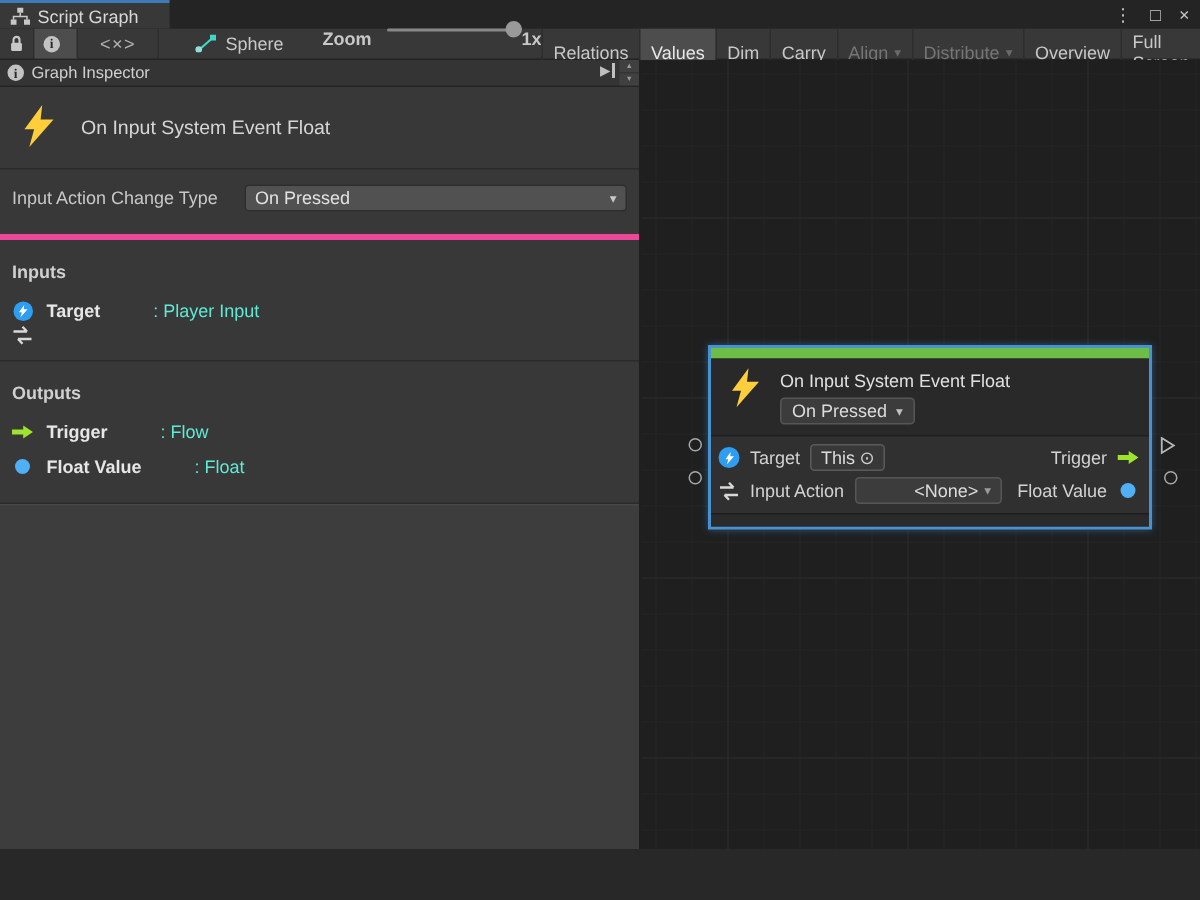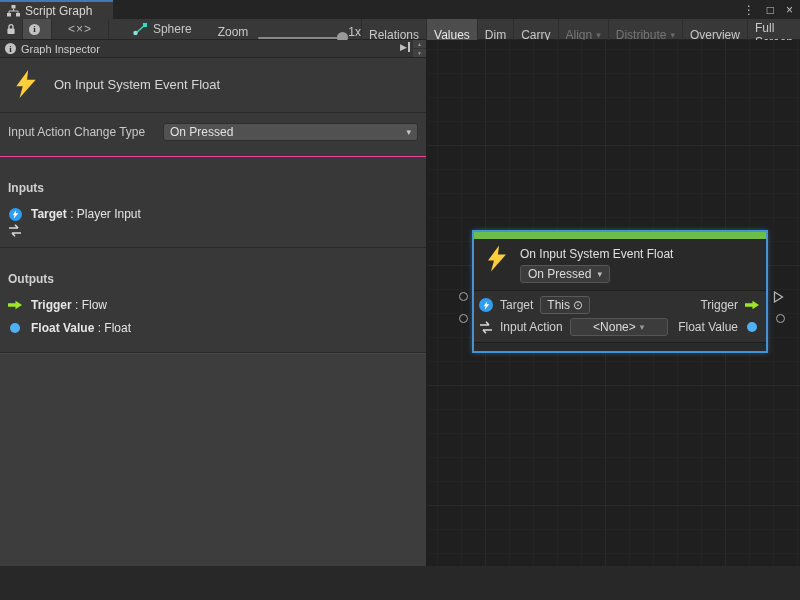--- a/index.html
+++ b/index.html
@@ -13,21 +13,21 @@
   .win-controls { position:absolute; right:7px; top:0; height:19px; display:flex; align-items:center; gap:12px; color:#c4c4c4; font-size:12px; }
   .win-controls .glyph { cursor:default; line-height:1; }
   .maxbox { font-size:12px; }
 
   
   .toolbar { height:21px; background:#383838; border-bottom:1px solid #232323; display:flex; align-items:stretch; font-size:12px; color:#c8c8c8; flex:0 0 auto; }
   .tb-btn { display:flex; align-items:center; justify-content:center; padding:0 6px; border-right:1px solid #2d2d2d; }
   .tb-btn.active { background:#4d4d4d; color:#e8e8e8; }
   .code-btn { width:64px; color:#b4b4b4; letter-spacing:1px; }
   .sphere-group { display:flex; align-items:center; gap:6px; margin-left:24px; }
-  .zoom-group { display:flex; align-items:flex-end; margin-left:26px; }
+  .zoom-group { display:flex; align-items:flex-start; margin-left:26px;font-weight:bold; }
   .zoom-slider { position:relative; width:88px; height:2px; background:#888; margin-left:10px; border-radius:1px; }
   .zoom-handle { position:absolute; right:-2px; top:-5px; width:11px; height:11px; border-radius:50%; background:#999; }
   .zoom-value { margin-left:2px; }
   .tb-spacer { flex:1; }
   .tb-right { display:flex; align-items:stretch; }
   .tb-right .tb-btn { border-right:none; border-left:1px solid #2d2d2d; padding:16px 7px; }
   .tb-btn.disabled { color:#757575;justify-content:space-between; }
   .dd-arrow { font-size:9px; color:#9a9a9a; margin-left:4px; }
   .tb-btn.disabled .dd-arrow { color:#6a6a6a; }
 
@@ -40,33 +40,33 @@
   .info-circle { width:11px; height:11px; border-radius:50%; background:#c2c2c2; color:#2b2b2b; font-size:9px; font-weight:bold; display:flex; align-items:center; justify-content:center; margin-right:5px; font-family:"Liberation Serif", serif; }
   .insp-header-right { position:absolute; right:16px; top:2px; display:flex; align-items:center; gap:4px; }
   .dock-icon { display:flex; align-items:center; color:#c0c0c0; font-size:9px; }
   .dock-icon .bar { width:2px; height:10px; background:#c0c0c0; margin-left:1px; }
   .spinner { position:absolute; right:0; top:0; width:13px; display:flex; flex-direction:column; gap:1px; }
   .spin-btn { height:8px; background:#404040; color:#9a9a9a; font-size:5px; display:flex; align-items:center; justify-content:center; }
 
   .title-block { display:flex; align-items:center; gap:16px; padding:12px 12px 14px 14px; border-bottom:1px solid #2a2a2a; }
   .title-text { font-size:13px; color:#d6d6d6; }
 
-  .fields { padding:9px 8px 12px 8px; border-bottom:1px solid #ec4899; }
+  .fields { padding:9px 8px 12px 8px; border-bottom:4px solid #ec4899; }
   .field-row { display:flex; align-items:center; height:20px; margin-bottom:2px; }
   .field-label { flex:0 0 155px; font-size:12px; color:#c8c8c8; }
   .dropdown { flex:1; height:18px; background:#515151; border:1px solid #2e2e2e; border-radius:3px; display:flex; align-items:center; padding:0 6px; color:#e2e2e2; font-size:12px; position:relative; }
   .dropdown .dd-arrow { position:absolute; right:6px; color:#c8c8c8; }
   .checkbox { width:14px; height:14px; background:#2c2c2c; border:1px solid #6f6f6f; border-radius:2px; }
 
   .section { padding:8px 8px 8px 8px; border-bottom:1px solid #2a2a2a; }
-  .section-title { font-size:12px; font-weight:bold; color:#d0d0d0; margin:16px 0 12px 0; }
+  .section-title { font-size:12px; font-weight:bold; color:#d0d0d0; margin:6px 0 12px 0; }
   .port-item { display:flex; align-items:center; gap:9px; margin-bottom:2px; }
   .port-texts { font-size:12px; }
   .port-name { font-weight:bold; color:#e6e6e6; }
-  .port-type { color:#e5e5e5; }
+  .port-type { color:#5eead4;margin-left:32px; }
   .port-desc { color:#8b8b8b; font-size:11px; line-height:1.35; margin:1px 0 9px 23px; max-width:388px; }
   .out-item { margin-bottom:9px; }
 
   .icon-14 { width:14px; height:14px; flex:0 0 14px; display:flex; align-items:center; justify-content:center; }
   .blue-circle { width:13px; height:13px; border-radius:50%; background:#2f9df0; display:flex; align-items:center; justify-content:center; }
   .blue-dot { width:10px; height:10px; border-radius:50%; background:#4fb0f5; }
   .blue-dot.small { margin:0 2px; }
 
   .empty-area { flex:1; background:#3d3d3d; border-top:1px solid #474747; }
 
@@ -90,21 +90,21 @@
   .node-title { font-size:12px; color:#e0e0e0; margin-top:2px; }
   .chip { display:inline-flex; align-items:center; gap:6px; background:#3c3c3c; border:1px solid #565656; border-radius:3px; padding:1px 7px; font-size:12px; color:#dcdcdc; width:fit-content; }
   .chip .dd-arrow { margin:0; color:#c0c0c0; }
   .node-body { border-top:1px solid #1e1e1e; background:#303030; padding:3px 7px 4px 5px; }
   .node-row { display:flex; align-items:center; height:22px; justify-content:space-between; }
   .nr-left { display:flex; align-items:center; gap:7px; }
   .nr-right { display:flex; align-items:center; gap:7px; }
   .nr-label { font-size:12px; color:#d2d2d2; }
   .this-chip { display:inline-flex; align-items:center; gap:3px; background:#383838; border:1px solid #5a5a5a; border-radius:3px; padding:0 6px; font-size:12px; color:#dcdcdc; height:18px; }
   .picker-glyph { font-size:12px; color:#cfcfcf; }
-  .node-dd { width:98px; height:18px; background:#3c3c3c; border:1px solid #565656; border-radius:3px; display:flex; align-items:center; justify-content:center; padding:0 6px; font-size:12px; color:#dcdcdc; }
+  .node-dd { width:98px; height:18px; background:#3c3c3c; border:1px solid #565656; border-radius:3px; display:flex; align-items:center; justify-content:flex-end; padding:0 6px; font-size:12px; color:#dcdcdc; }
   .node-footer { height:9px; background:#2a2a2a; border-top:1px solid #1e1e1e; }
 
   
   .port-circle { position:absolute; width:9px; height:9px; border:1px solid #a8a8a8; border-radius:50%; background:transparent; }
   .port-tri { position:absolute; width:11px; height:12px; }
 </style>
 </head>
 <body>
 
 <div class="window">

